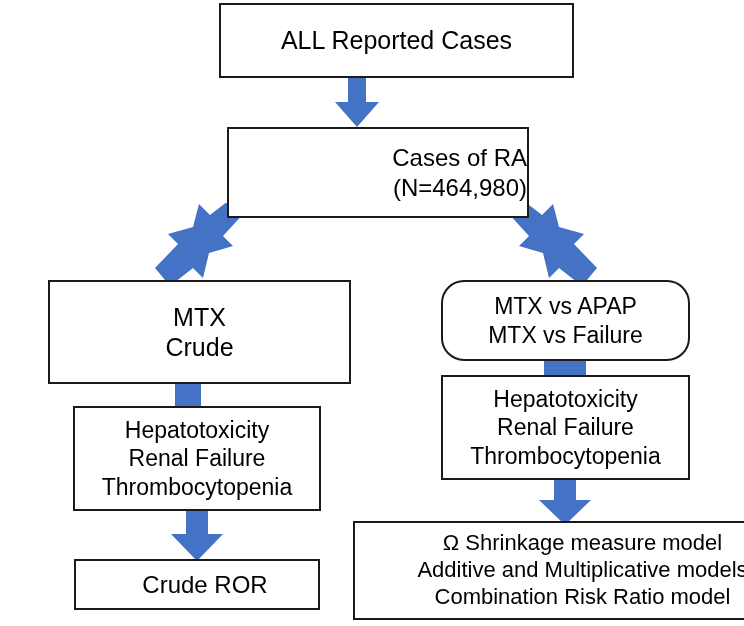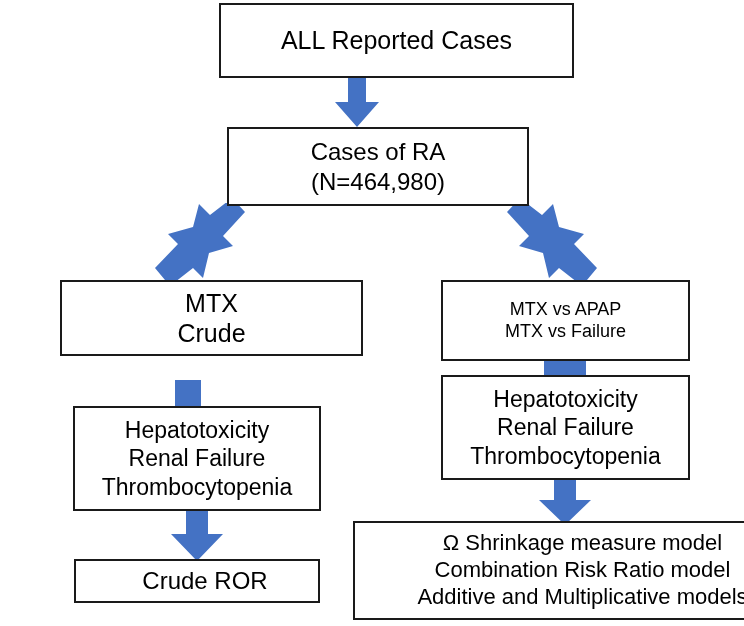--- a/index.html
+++ b/index.html
@@ -31,25 +31,25 @@
     text-align: center;
     z-index: 2;
   }
   .node .line {
     display: block;
     white-space: nowrap;
     line-height: 1.22;
   }
   
   #node-all-cases      { left: 171px; top: 3px;   width: 355px; height: 75px;  font-size: 25px; }
-  #node-cases-ra       { left: 179px; top: 127px; width: 302px; height: 79px;  font-size: 24px; }
-  #node-drugs-left     { left: 12px;   top: 280px; width: 303px; height: 76px; font-size: 25px; }
+  #node-cases-ra       { left: 179px; top: 127px; width: 302px; height: 91px;  font-size: 24px; align-items: flex-end; }
+  #node-drugs-left     { left: 0px;   top: 280px; width: 303px; height: 104px; font-size: 25px; }
   #node-outcomes-left  { left: 25px;  top: 406px; width: 248px; height: 105px; font-size: 23px; }
-  #node-crude-ror      { left: 26px;  top: 559px; width: 246px; height: 44px;  font-size: 24px; padding-left: 16px; }
-  #node-comparisons    { left: 393px; top: 280px; width: 249px; height: 81px;  font-size: 18px; }
+  #node-crude-ror      { left: 26px;  top: 559px; width: 246px; height: 51px;  font-size: 24px; padding-left: 16px; }
+  #node-comparisons    { left: 393px; top: 280px; width: 249px; height: 81px;  font-size: 23px; border-radius: 23px; }
   #node-outcomes-right { left: 393px; top: 375px; width: 249px; height: 105px; font-size: 23px; }
   #node-models         { left: 305px; top: 521px; width: 434px; height: 99px;  font-size: 22px; padding-left: 25px; }
 
   
   .arrow {
     position: absolute;
     z-index: 1;
   }
   .arrow svg { display: block; }
   #arrow-all-to-ra     { left: 285px; top: 76px;  }
@@ -139,17 +139,17 @@
   </div>
 
   <div class="arrow" id="arrow-out-to-models">
     <svg width="60" height="50" viewBox="0 0 60 50">
       <polygon points="19,0 41,0 41,24 56,24 30,49 4,24 19,24" fill="#4472C4"></polygon>
     </svg>
   </div>
 
   <div class="node" id="node-models">
     <span class="line">Ω Shrinkage measure model</span>
+    <span class="line">Additive and Multiplicative models</span>
     <span class="line">Combination Risk Ratio model</span>
-    <span class="line">Additive and Multiplicative models</span>
   </div>
 
 </div>
 
 </body></html>

